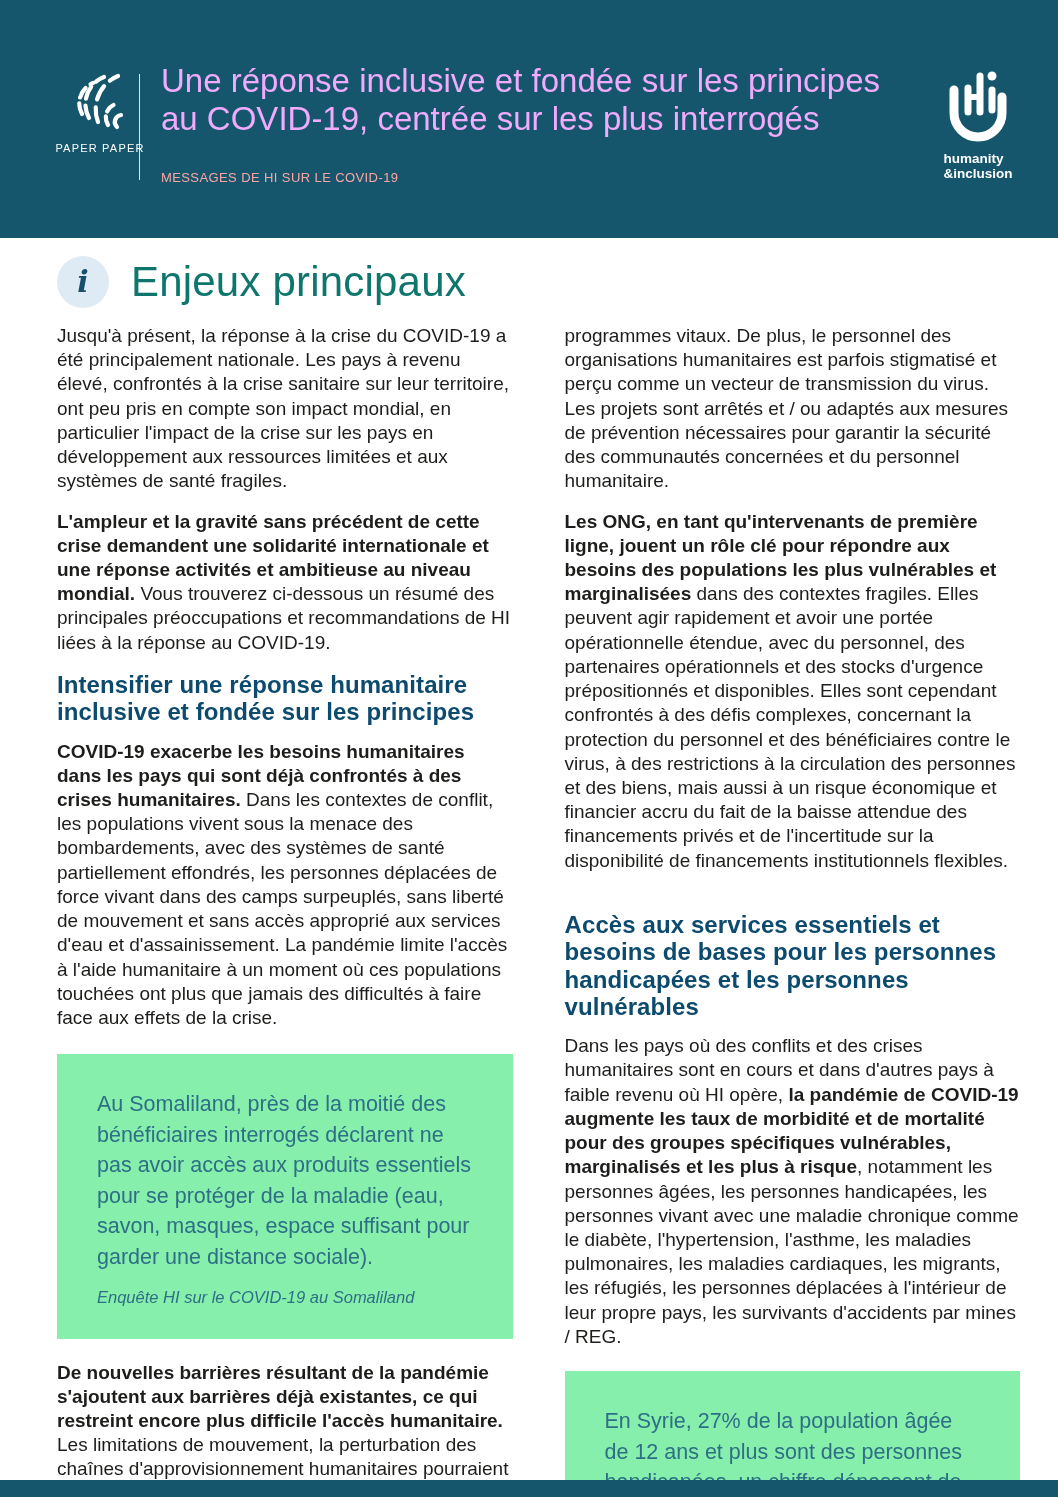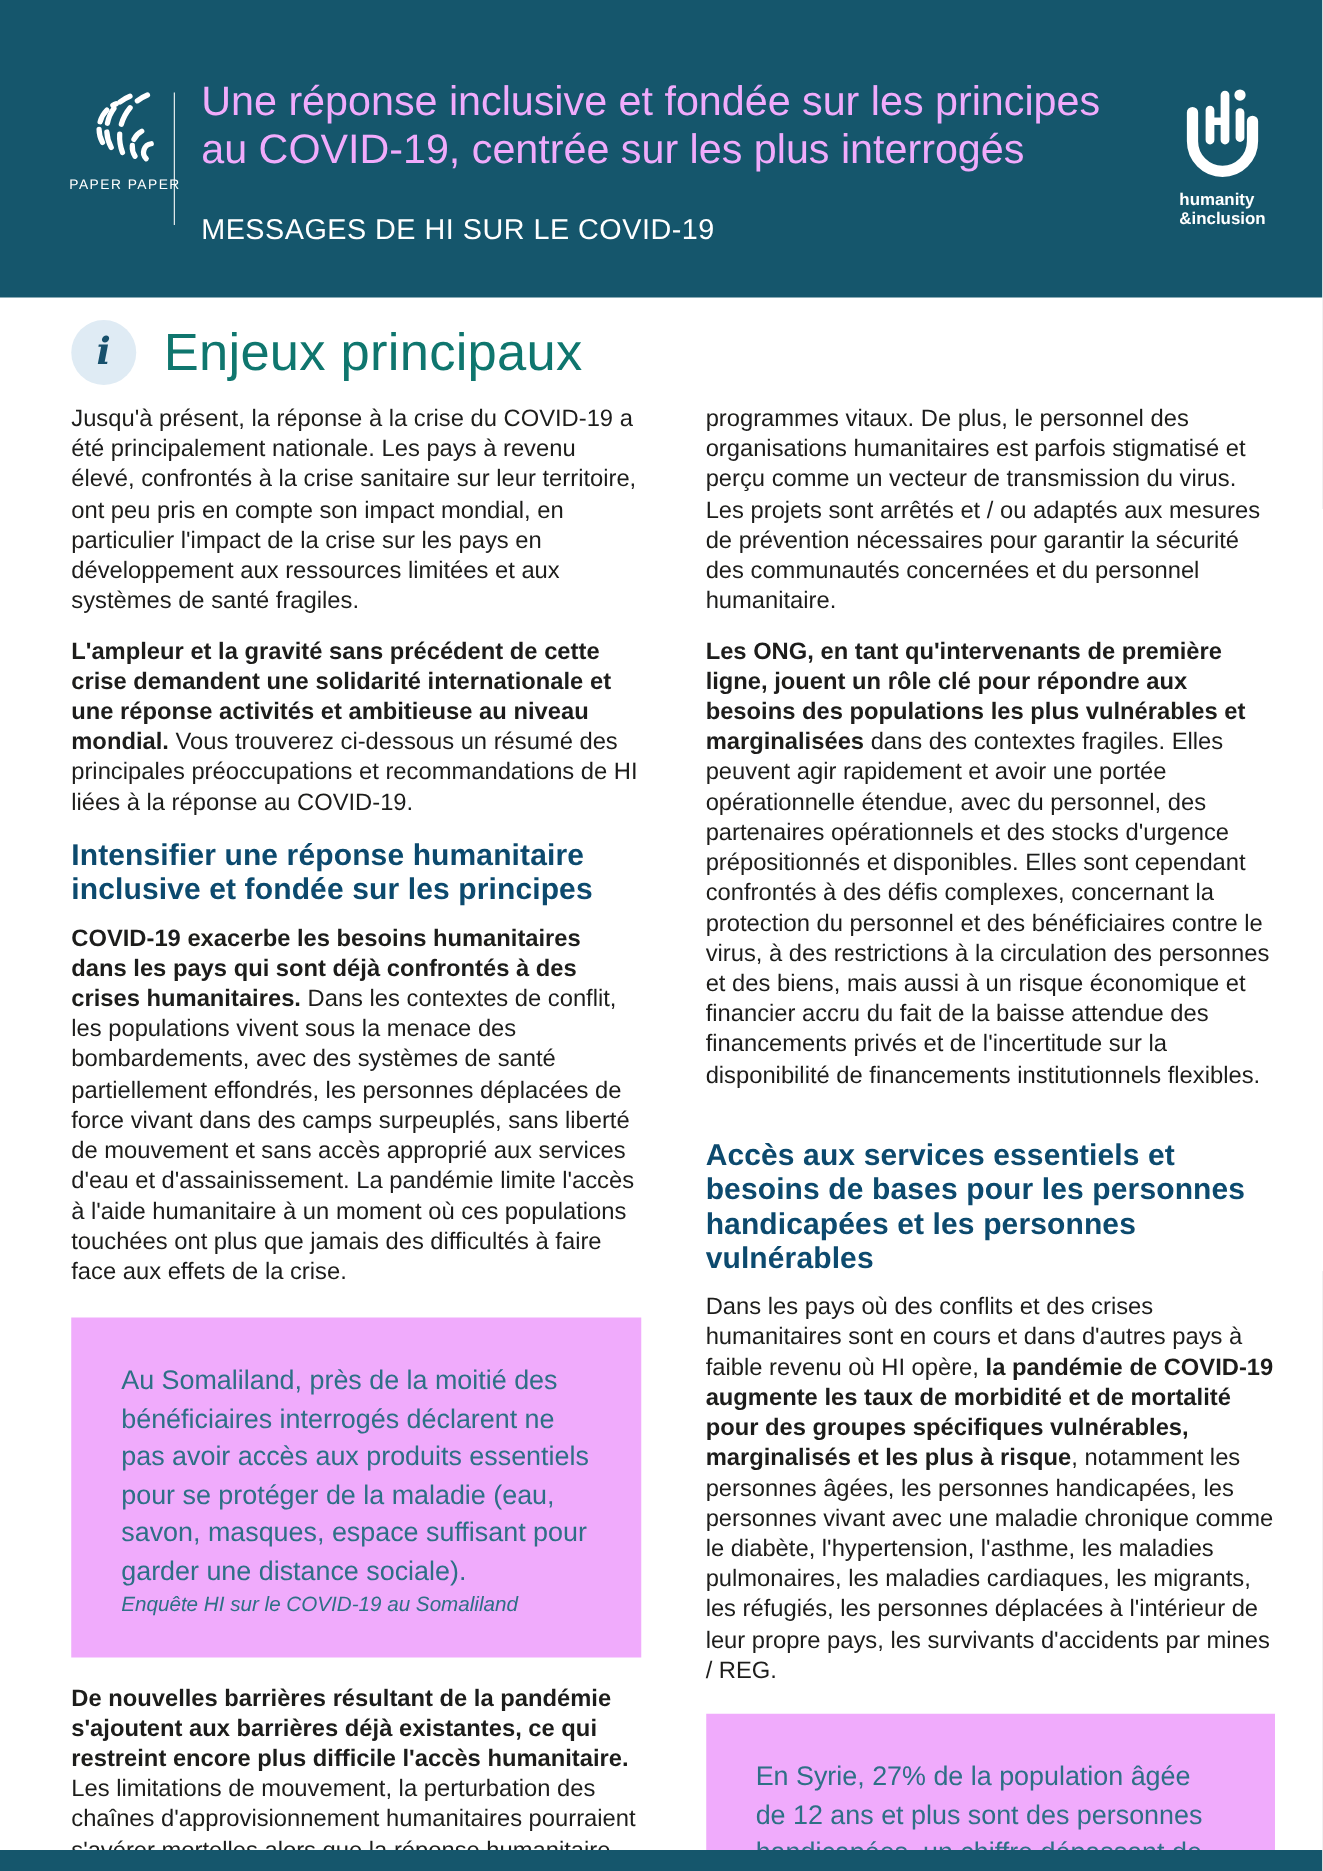--- a/index.html
+++ b/index.html
@@ -14,21 +14,21 @@
   .brand-block { position:absolute; left:50px; top:70px; width:100px; text-align:center; }
   .fan-icon { display:block; margin:0 auto 10px auto; }
   .kicker { color:#ffffff; font-size:11px; letter-spacing:1.2px; font-weight:400; }
   .header-divider { position:absolute; left:139px; top:74px; width:1px; height:106px; background:rgba(255,255,255,.85); }
   .header-title {
     position:absolute; left:161px; top:62px; width:770px;
     color:#f0abfc; font-size:33px; line-height:1.14; font-weight:500;
   }
   .header-subtitle {
     position:absolute; left:161px; top:170px;
-    color:#ffffff; font-size:23px; letter-spacing:.4px; font-weight:400;
+    color:#fca5a5; font-size:13px; letter-spacing:.4px; font-weight:400;
   }
   .hi-logo-block { position:absolute; left:930px; top:64px; width:96px; text-align:center; }
   .hi-logo-text { color:#ffffff; font-size:13.5px; font-weight:700; line-height:1.08; text-align:left; display:inline-block; }
   
   .section-header { position:absolute; left:57px; top:256px; display:flex; align-items:center; gap:22px; }
   .info-circle {
     width:52px; height:52px; border-radius:50%; background:#DFEBF4;
     display:flex; align-items:center; justify-content:center;
   }
   .info-i {
@@ -41,24 +41,24 @@
   .col { width:456px; }
   p.body { font-size:19px; line-height:1.275; margin-bottom:16px; }
   p.body b { font-weight:700; }
   .mb-lg { margin-bottom:34px; }
   h2.sub {
     color:#0c4a6e; font-size:24px; line-height:1.14; font-weight:700;
     margin:8px 0 14px 0; letter-spacing:.1px;
   }
   
   .callout {
-    background:#f0abfc; padding:35px 38px 30px 40px; margin-bottom:22px;
+    background:#86efac; padding:35px 38px 30px 40px; margin-bottom:22px;
   }
   .callout .quote { color:#2E6F86; font-size:21.5px; line-height:1.42; font-weight:400; }
-  .callout .source { color:#2E6F86; font-size:16.5px; font-style:italic; margin-top:1px; line-height:1.35; }
+  .callout .source { color:#2E6F86; font-size:16.5px; font-style:italic; margin-top:14px; line-height:1.35; }
   
   .footer-band { position:absolute; left:0; bottom:0; width:1058px; height:17px; background:#15566C; }
 </style>
 </head>
 <body>
 
 <div class="page">
 
   <div class="header-band">
 

